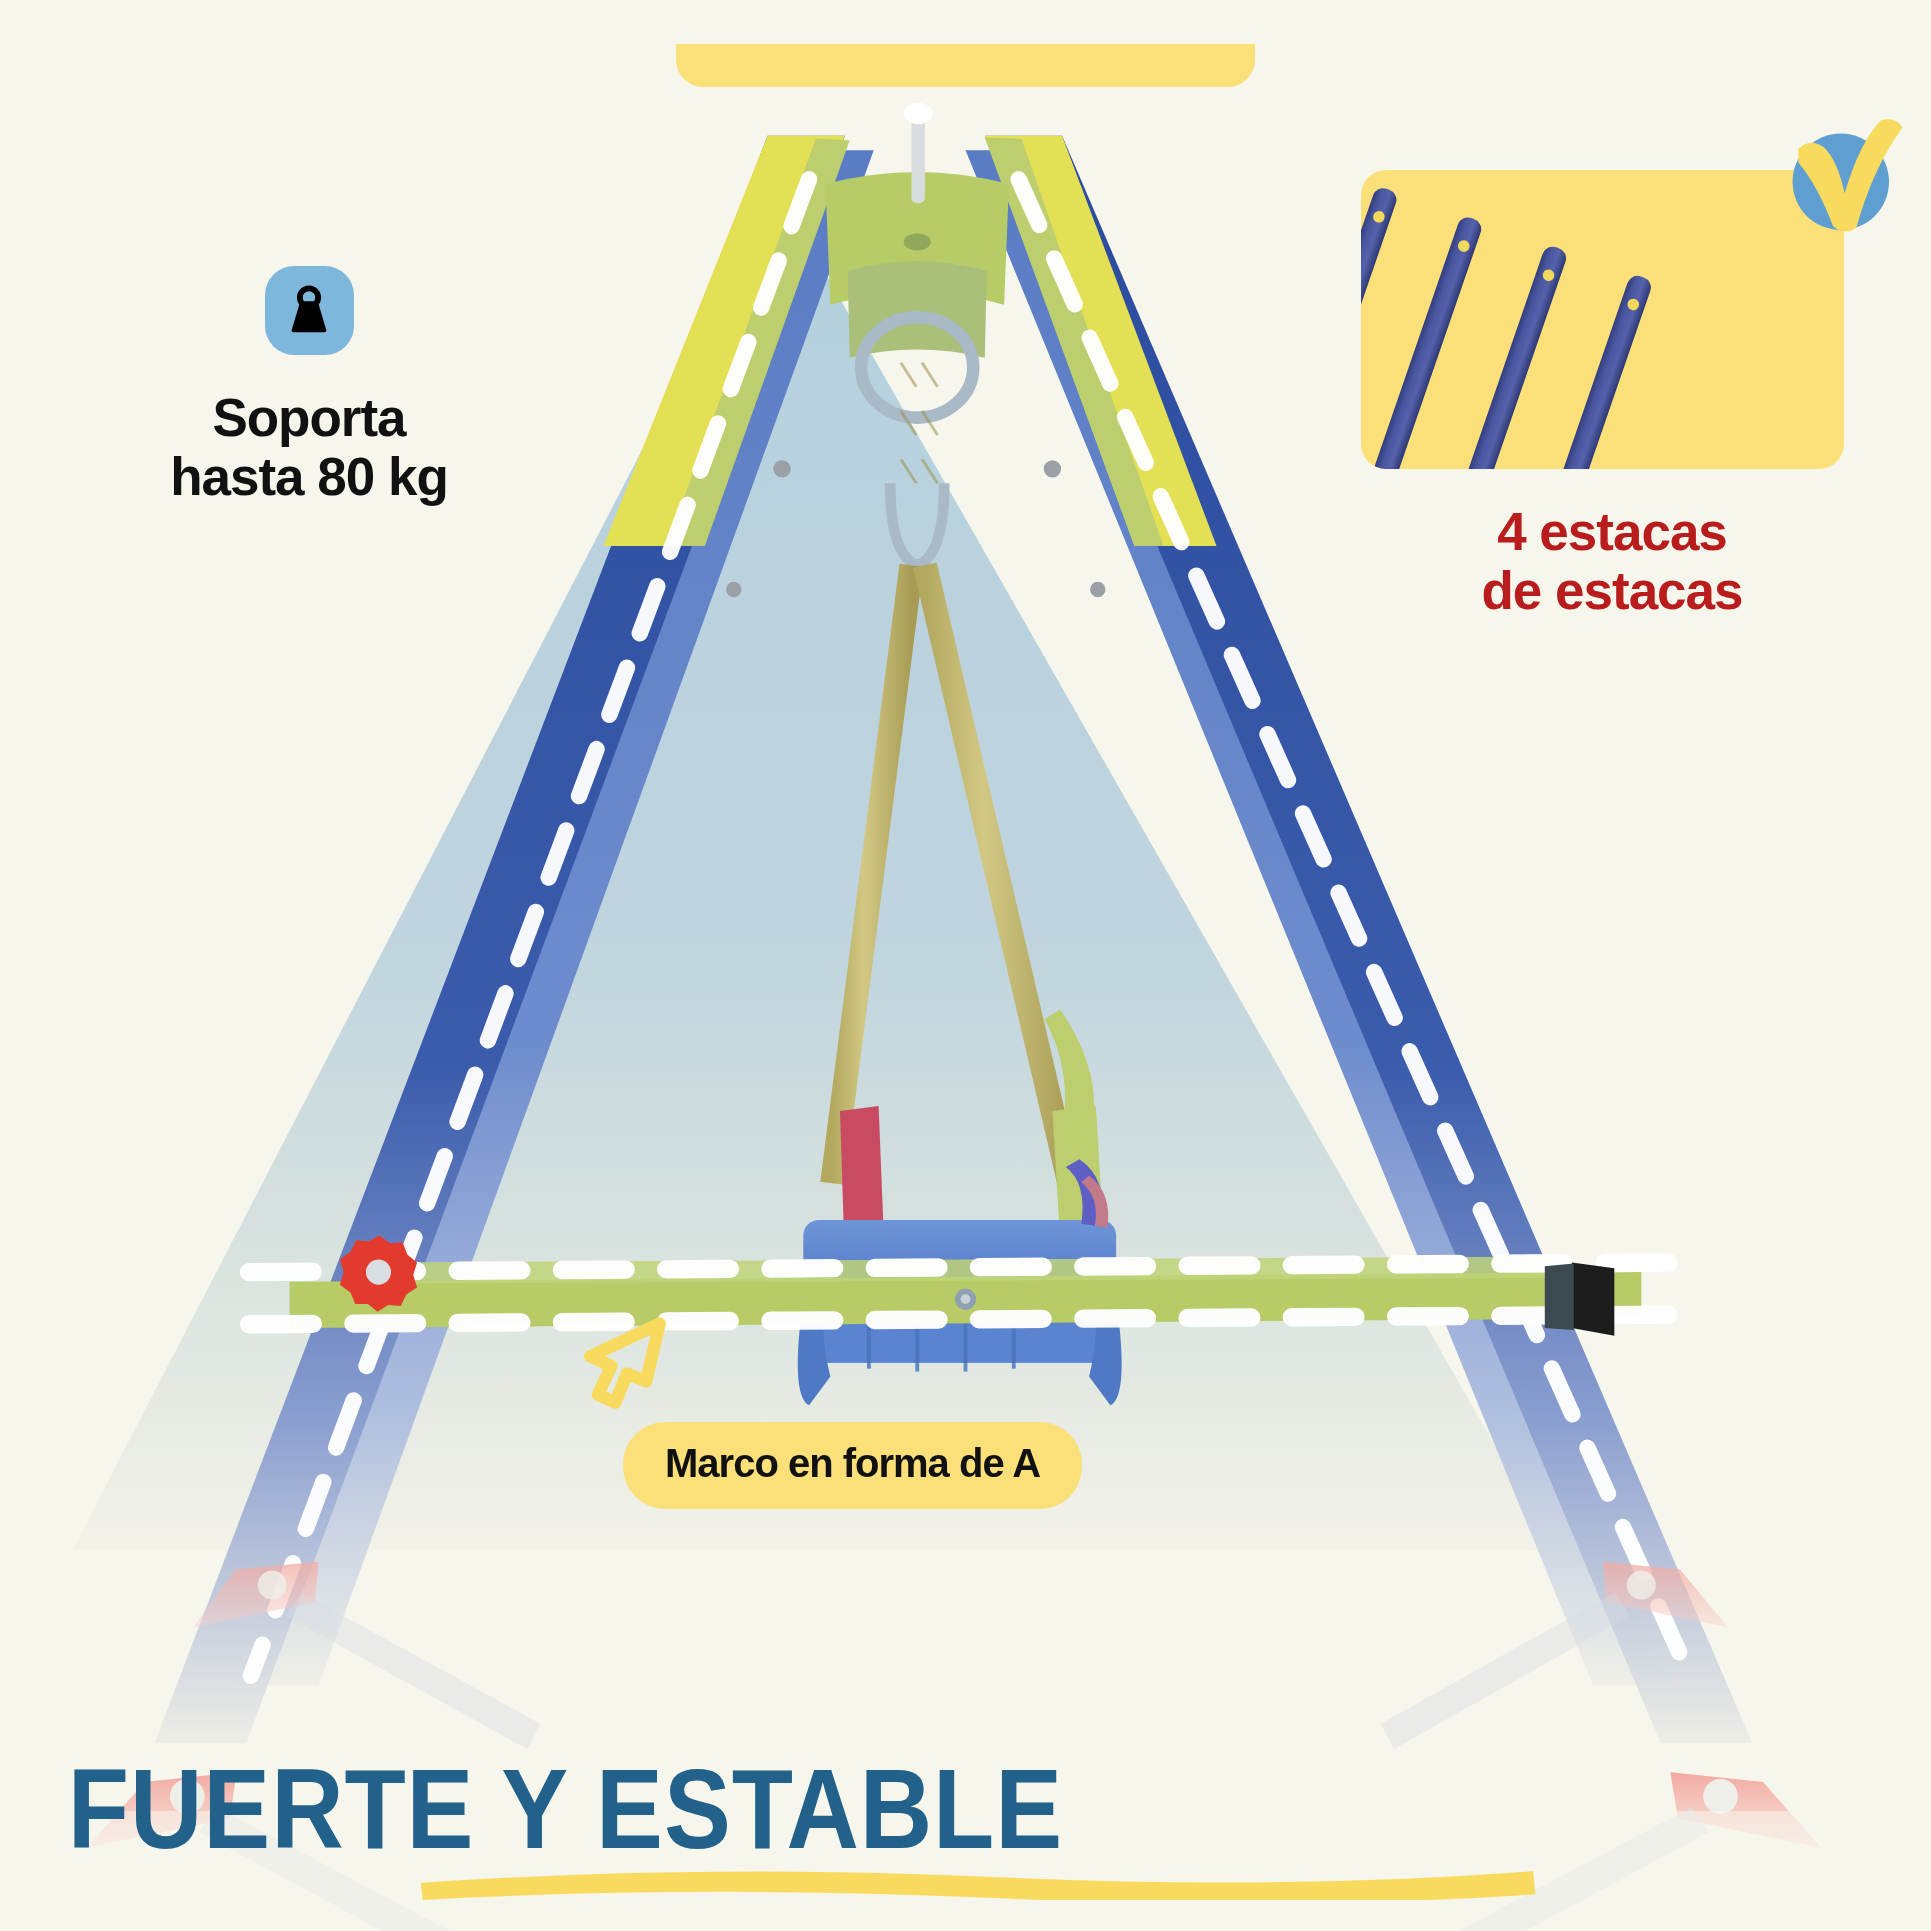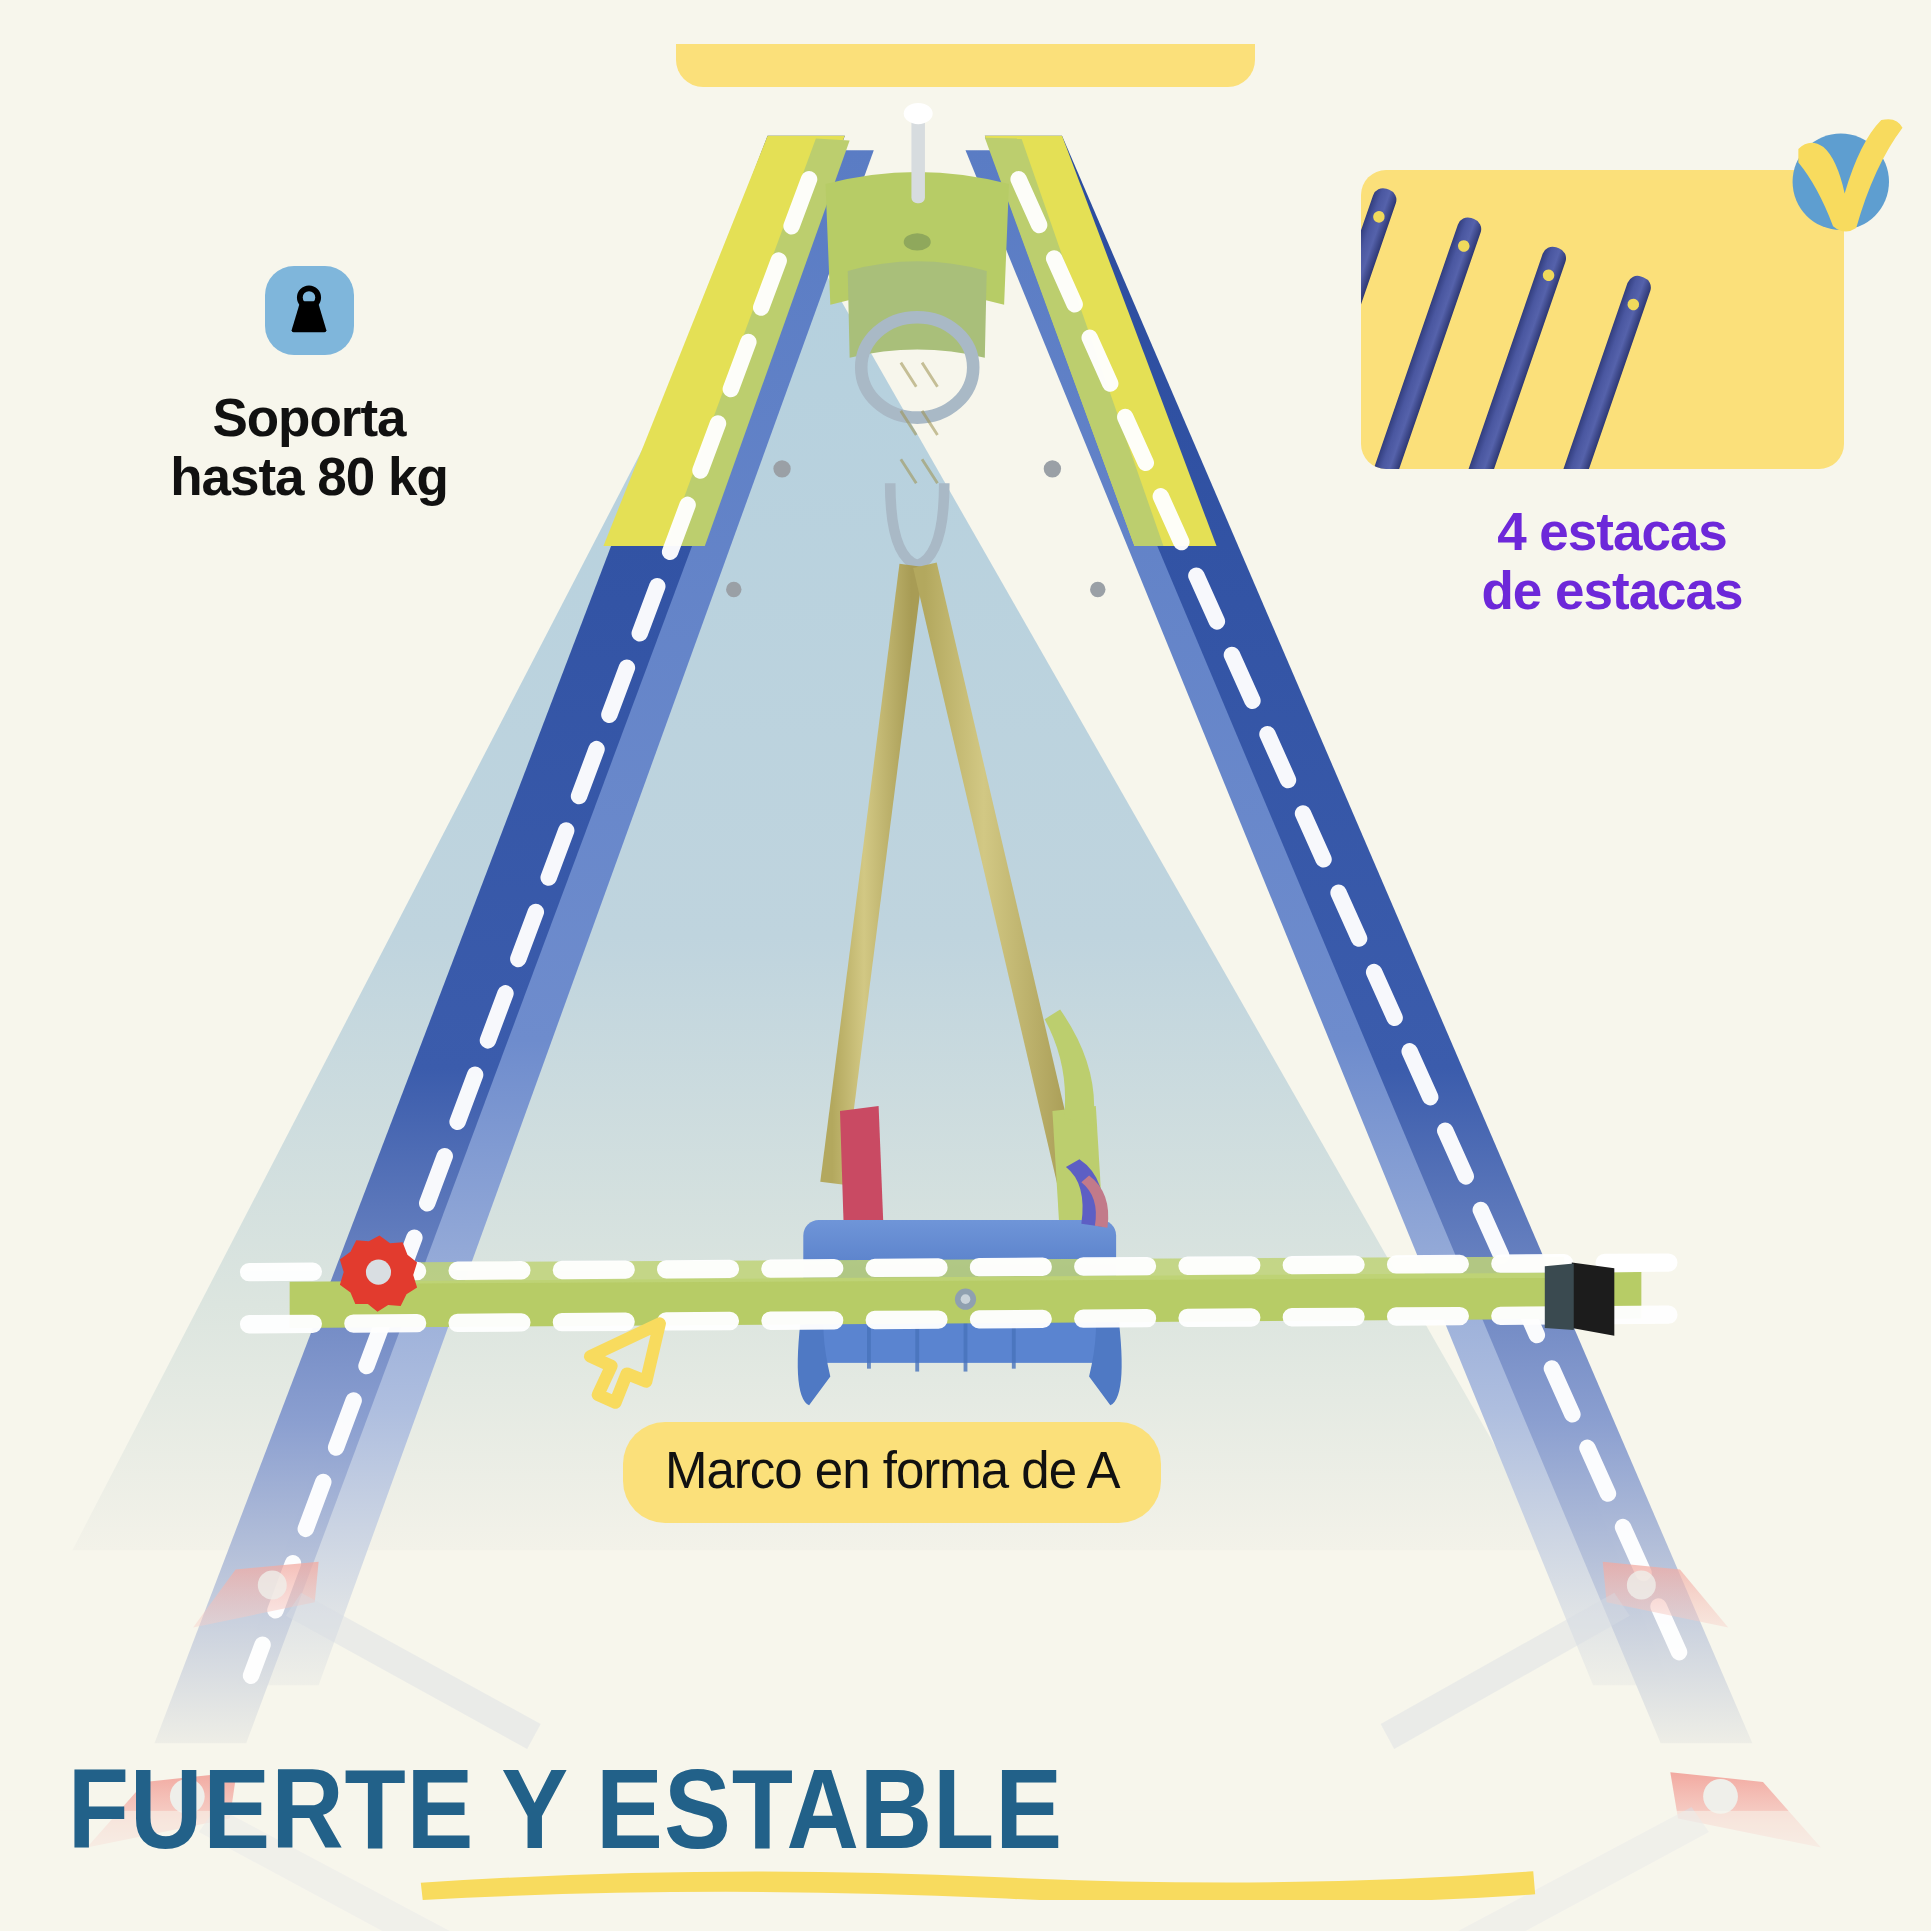--- a/index.html
+++ b/index.html
@@ -32,30 +32,30 @@
   }
 
   
   .stakes-wrap{position:absolute;left:1361px;top:126px;width:502px;}
   .stakes-card{
     position:relative;width:483px;height:299px;background:#FBE07A;border-radius:25px;
     overflow:hidden;
   }
   .check-badge{position:absolute;left:1781px;top:70px;width:135px;height:126px;}
   .stakes-cap{
-    margin-top:33px;text-align:center;font-size:53px;font-weight:bold;color:#6d28d9;
+    margin-top:33px;text-align:center;font-size:53px;font-weight:bold;color:#b91c1c;
     line-height:1.12;letter-spacing:-1px;
   }
 
   
   .pill{
     position:absolute;left:623px;top:1378px;
     background:#FBE07A;border-radius:42px;
     padding:19.3px 42px 23px 42px;
-    font-size:51px;font-weight:normal;color:#111;letter-spacing:-1px;white-space:nowrap;
+    font-size:40px;font-weight:bold;color:#111;letter-spacing:-1px;white-space:nowrap;
   }
   .cursor-mark{position:absolute;left:565px;top:1268px;width:116px;height:106px;}
 
   
   .headline-wrap{position:absolute;left:0;top:1699px;width:1931px;text-align:left;}
   .headline-underline{position:absolute;left:415px;top:1812px;width:1125px;height:44px;}
   .headline{
     position:relative;display:inline-block;
     font-size:114px;font-weight:bold;color:#226189;
     letter-spacing:1px;transform:scaleX(.88);transform-origin:center;

